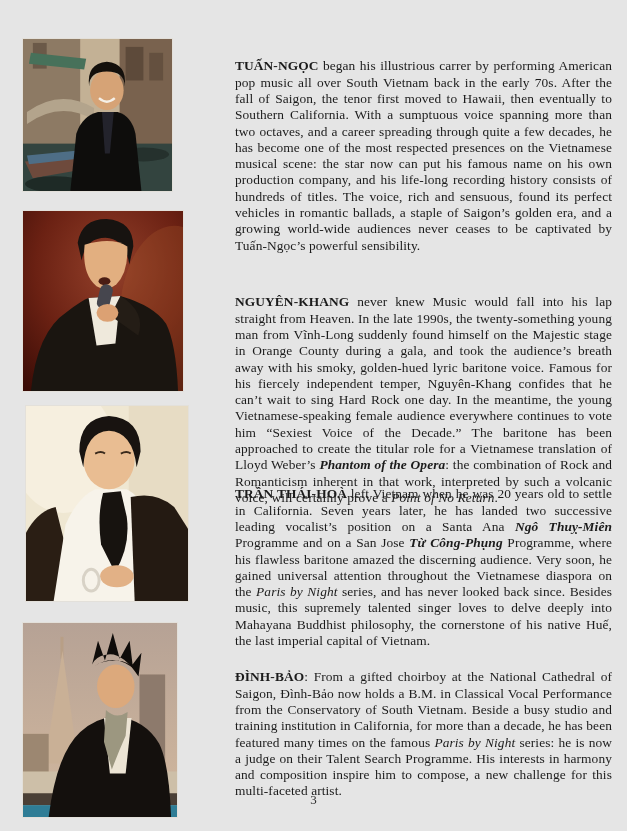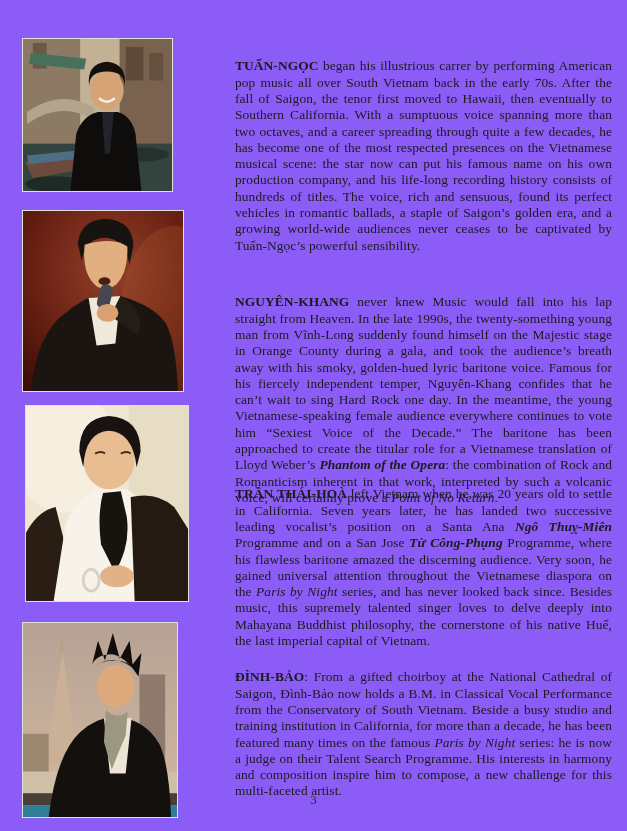--- a/index.html
+++ b/index.html
@@ -1,17 +1,17 @@
 <!DOCTYPE html>
 <html><head>
 <meta charset="utf-8">
 <style>
   html,body{margin:0;padding:0;background:#ffffff;}
   .page{
-    position:relative;width:627px;height:831px;background:#8b5cf6;
+    position:relative;width:627px;height:831px;background:#e5e5e5;
     font-family:"Liberation Serif","DejaVu Serif",serif;color:#1b1b1b;overflow:hidden;
   }
   .photo{position:absolute;overflow:hidden;border:1px solid #e3e0da;box-sizing:border-box;background:#ccc;}
   #photo1{left:22px;top:38px;width:151px;height:154px;}
   #photo2{left:22px;top:210px;width:162px;height:182px;}
   #photo3{left:25px;top:405px;width:164px;height:197px;}
   #photo4{left:22px;top:622px;width:156px;height:196px;}
   .photo svg{display:block;width:100%;height:100%;}
   .bio{
     position:absolute;left:235px;width:377px;

